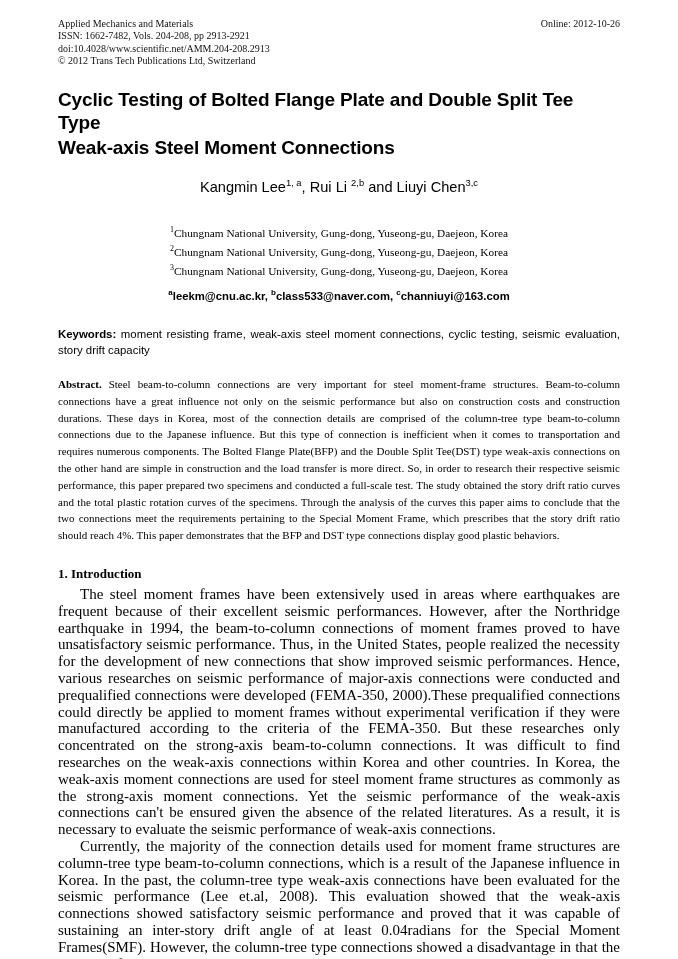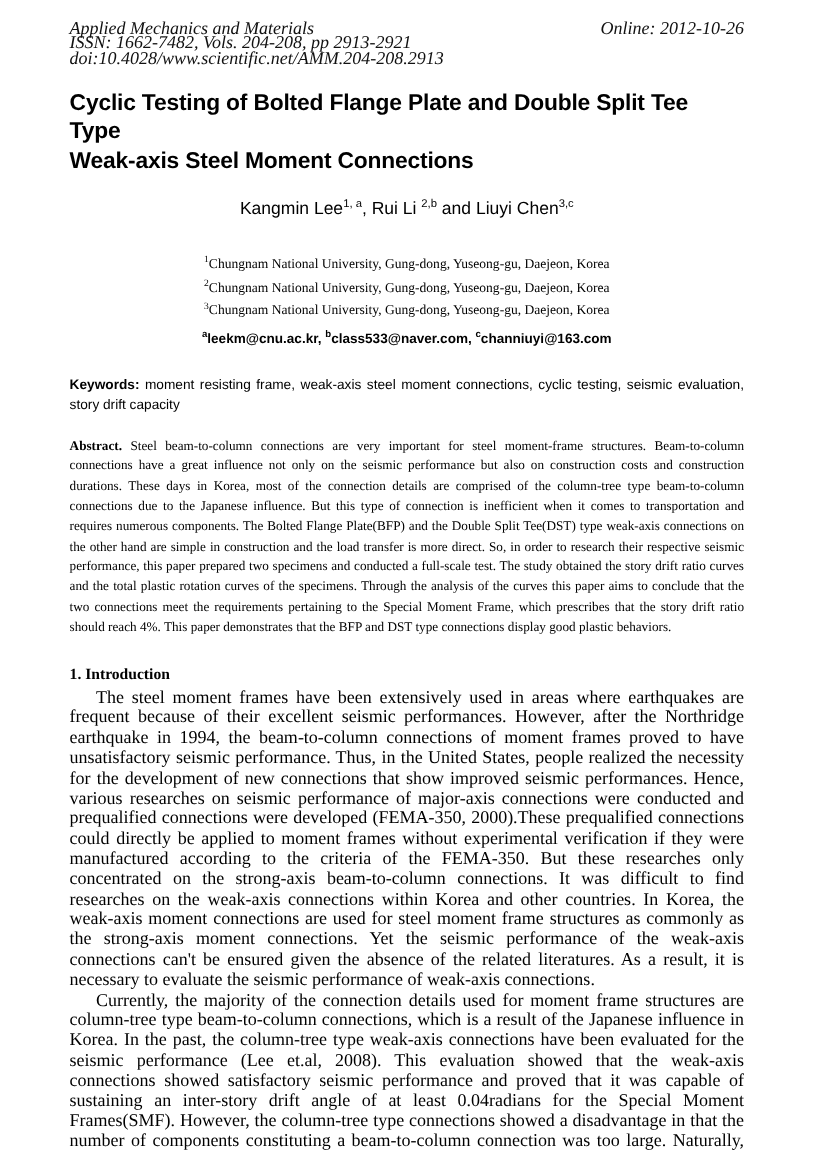--- a/index.html
+++ b/index.html
@@ -21,22 +21,21 @@
     width: 678px;
     height: 959px;
     background: #ffffff;
     box-sizing: border-box;
     padding: 18px 58px 0 58px;
   }
 
   
   .journal-header {
     font-family: "Liberation Serif", serif;
-    font-style: italic;
-    font-size: 15px;
+    font-size: 10px;
     line-height: 12.4px;
     color: #111;
   }
   .journal-header .row-top {
     display: flex;
     justify-content: space-between;
     align-items: baseline;
   }
   .journal-header .jh-line {
     white-space: nowrap;
@@ -151,20 +150,21 @@
 
 <div class="page">
 
   <div class="journal-header">
     <div class="row-top">
       <span class="jh-line">Applied Mechanics and Materials</span>
       <span class="online">Online: 2012-10-26</span>
     </div>
     <div class="jh-line">ISSN: 1662-7482, Vols. 204-208, pp 2913-2921</div>
     <div class="jh-line">doi:10.4028/www.scientific.net/AMM.204-208.2913</div>
+    <div class="jh-line">© 2012 Trans Tech Publications Ltd, Switzerland</div>
   </div>
 
   <div class="title-block">
     <span class="title-line">Cyclic Testing of Bolted Flange Plate and Double Split Tee Type</span>
     <span class="title-line second">Weak-axis Steel Moment Connections</span>
   </div>
 
   <div class="authors">
     <span>Kangmin Lee</span><sup>1, a</sup><span>, </span><span>Rui Li </span><sup>2,b</sup><span> and </span><span>Liuyi Chen</span><sup>3,c</sup>
   </div>

